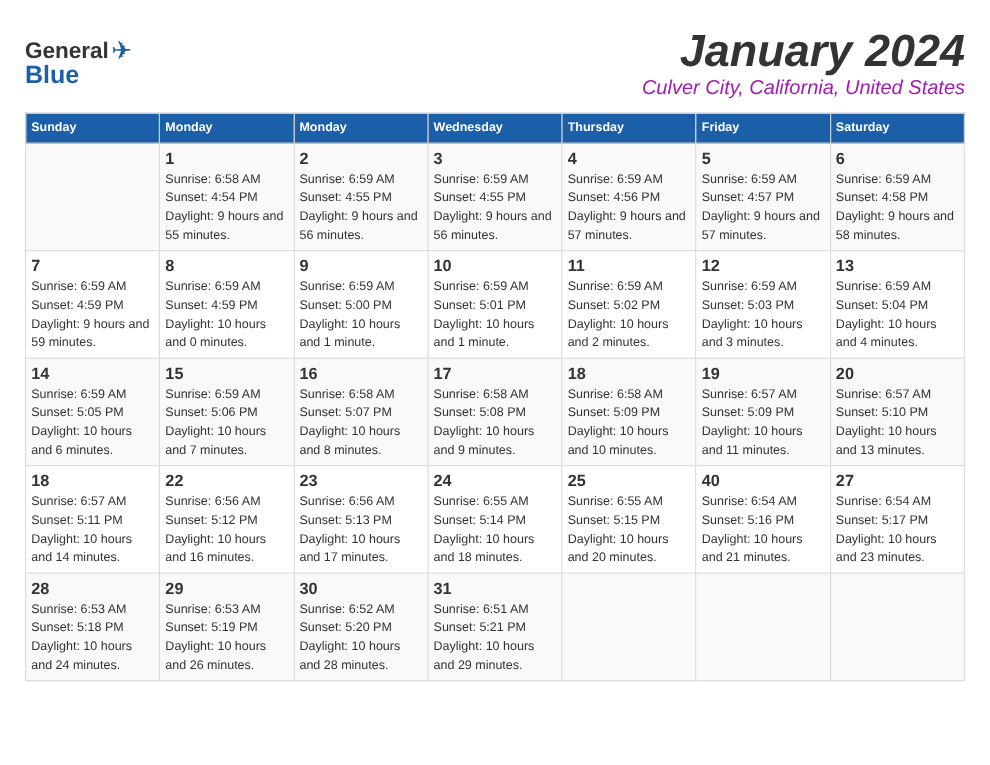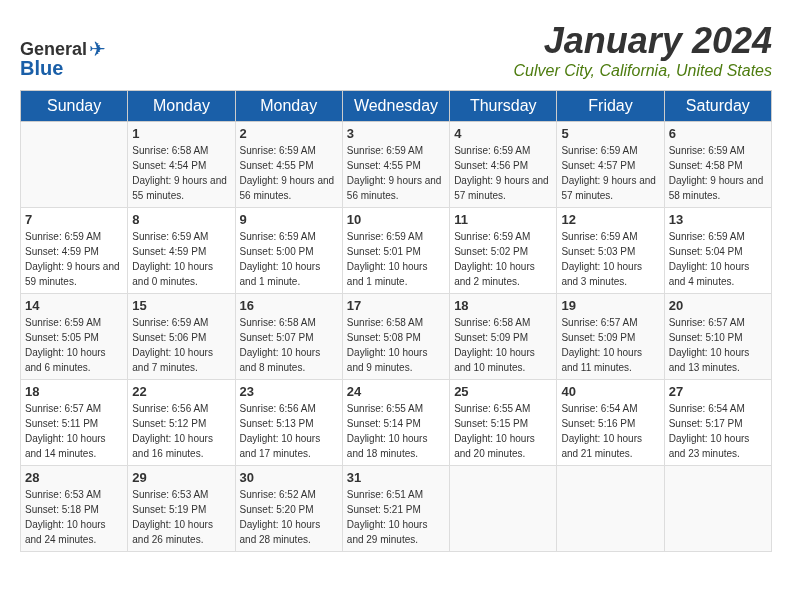--- a/index.html
+++ b/index.html
@@ -6,55 +6,55 @@
     body {
       font-family: Arial, sans-serif;
       background: #fff;
       width: 792px;
       min-height: 612px;
       padding: 20px;
     }
     .header {
       display: flex;
       justify-content: space-between;
-      align-items: flex-end;
+      align-items: center;
       margin-bottom: 10px;
     }
     .logo {
       display: flex;
       align-items: center;
       gap: 4px;
     }
     .title-block {
       text-align: right;
       font-style: italic;
     }
     .month-title {
       font-size: 36px;
       font-weight: bold;
       color: #333;
     }
     .location-title {
       font-size: 16px;
-      color: #4d7c0f;
+      color: #a21caf;
     }
     table {
       width: 100%;
       border-collapse: collapse;
       table-layout: fixed;
     }
     thead tr {
       background-color: #1a5fa8;
       color: #fff;
     }
     thead th {
       padding: 6px 4px;
-      font-size: 16px;
-      font-weight: normal;
-      text-align: center;
+      font-size: 10px;
+      font-weight: bold;
+      text-align: left;
       border: 1px solid #ccc;
     }
     tbody tr {
       border-bottom: 1px solid #ccc;
     }
     tbody td {
       vertical-align: top;
       padding: 4px 4px;
       font-size: 10.5px;
       color: #333;

